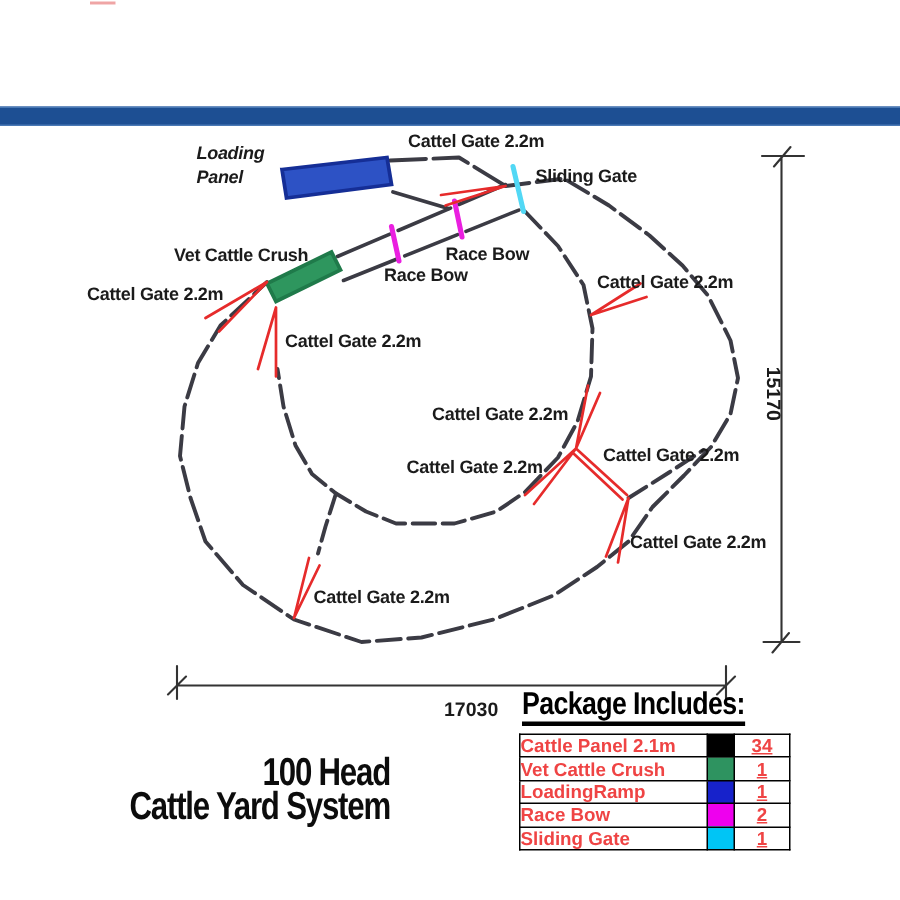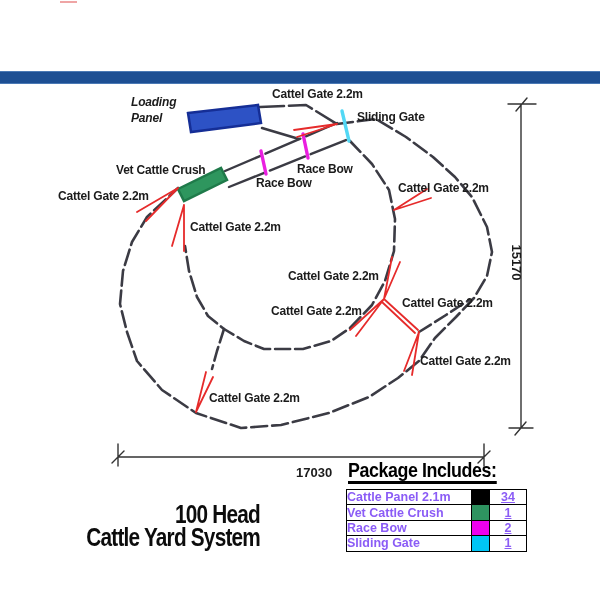--- a/index.html
+++ b/index.html
@@ -26,21 +26,21 @@
     letter-spacing:-1px;transform:scaleX(0.8);transform-origin:100% 0;
   }
   .pkg-h{
     position:absolute;left:348px;top:459px;display:inline-block;
     font:700 21px/21px "Liberation Sans",sans-serif;color:#000;
     letter-spacing:-0.5px;transform:scaleX(0.85);transform-origin:0 0;
     border-bottom:3px solid #000;padding-bottom:1px;
   }
   table.pkg{
     position:absolute;left:346px;top:489px;border-collapse:collapse;
-    font:700 12.5px "Liberation Sans",sans-serif;color:#8b5cf6;background:#fff;
+    font:700 12.5px "Liberation Sans",sans-serif;color:#ef4444;background:#fff;
   }
   table.pkg td{border:1.8px solid #000;height:14.4px;padding:0;}
   td.c-item{width:124px;padding-left:4px;}
   td.c-sw{width:17px;}
   td.c-qty{width:36px;text-align:center;text-decoration:underline;}
 </style>
 </head>
 <body>
 
 <div class="topbar" style="background: rgb(29, 79, 147);"></div>
@@ -129,20 +129,25 @@
       <td class="c-item">Cattle Panel 2.1m</td>
       <td class="c-sw" style="background: rgb(0, 0, 0);"></td>
       <td class="c-qty">34</td>
     </tr>
     <tr>
       <td class="c-item">Vet Cattle Crush</td>
       <td class="c-sw" style="background: rgb(46, 147, 96);"></td>
       <td class="c-qty">1</td>
     </tr>
     <tr>
+      <td class="c-item">LoadingRamp</td>
+      <td class="c-sw" style="background: rgb(23, 34, 203);"></td>
+      <td class="c-qty">1</td>
+    </tr>
+    <tr>
       <td class="c-item">Race Bow</td>
       <td class="c-sw" style="background: rgb(238, 0, 238);"></td>
       <td class="c-qty">2</td>
     </tr>
     <tr>
       <td class="c-item">Sliding Gate</td>
       <td class="c-sw" style="background: rgb(0, 197, 245);"></td>
       <td class="c-qty">1</td>
     </tr>
   </tbody>

